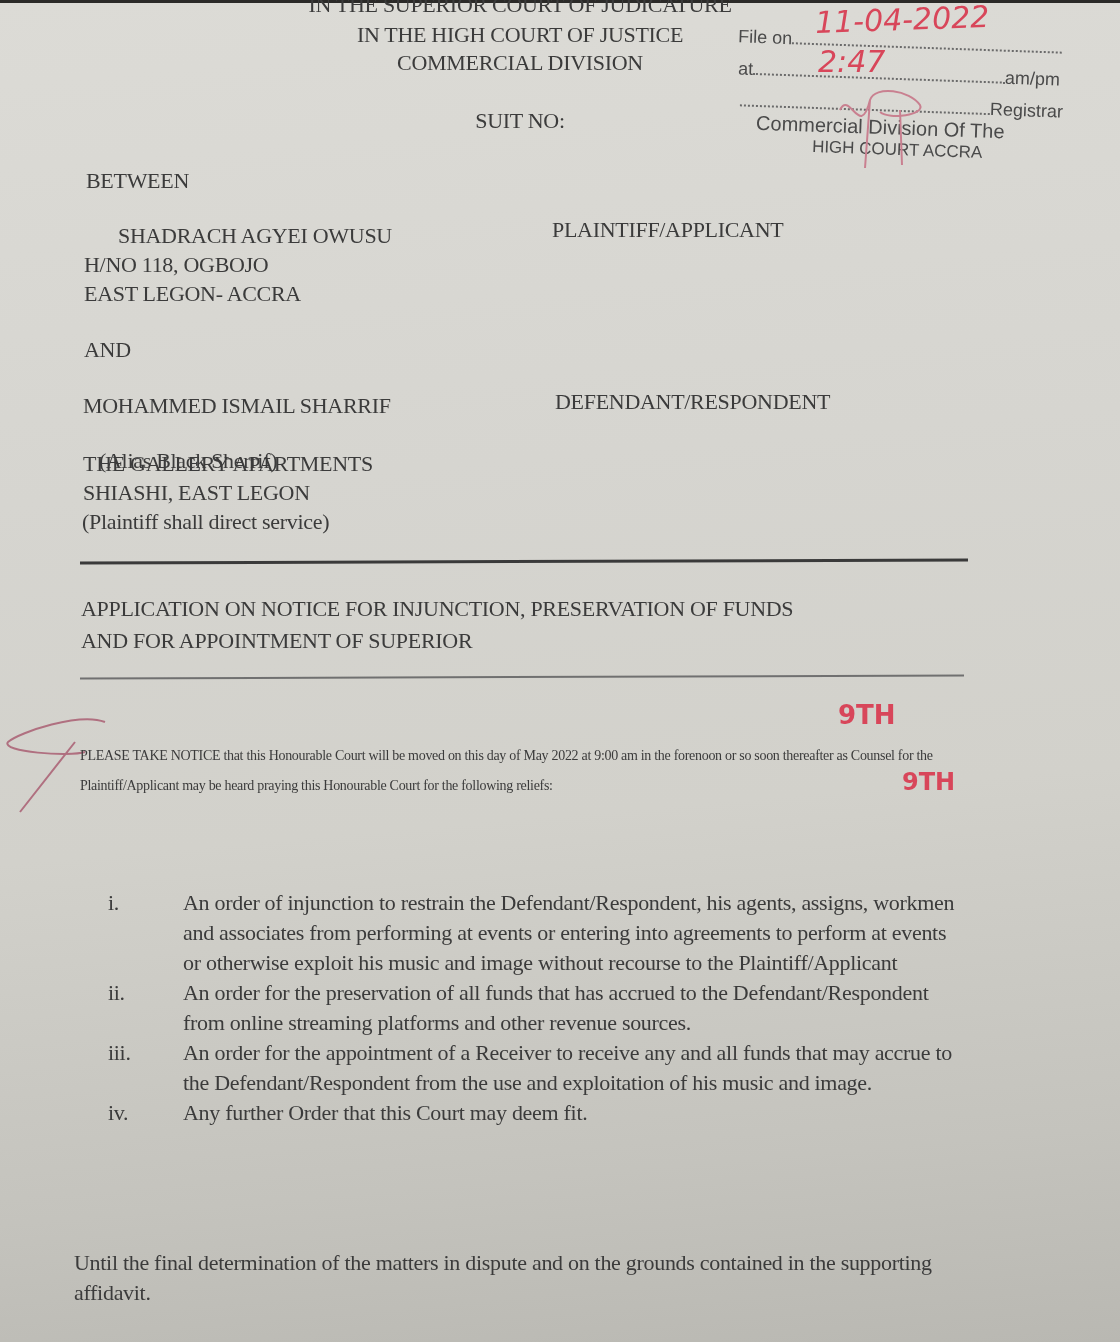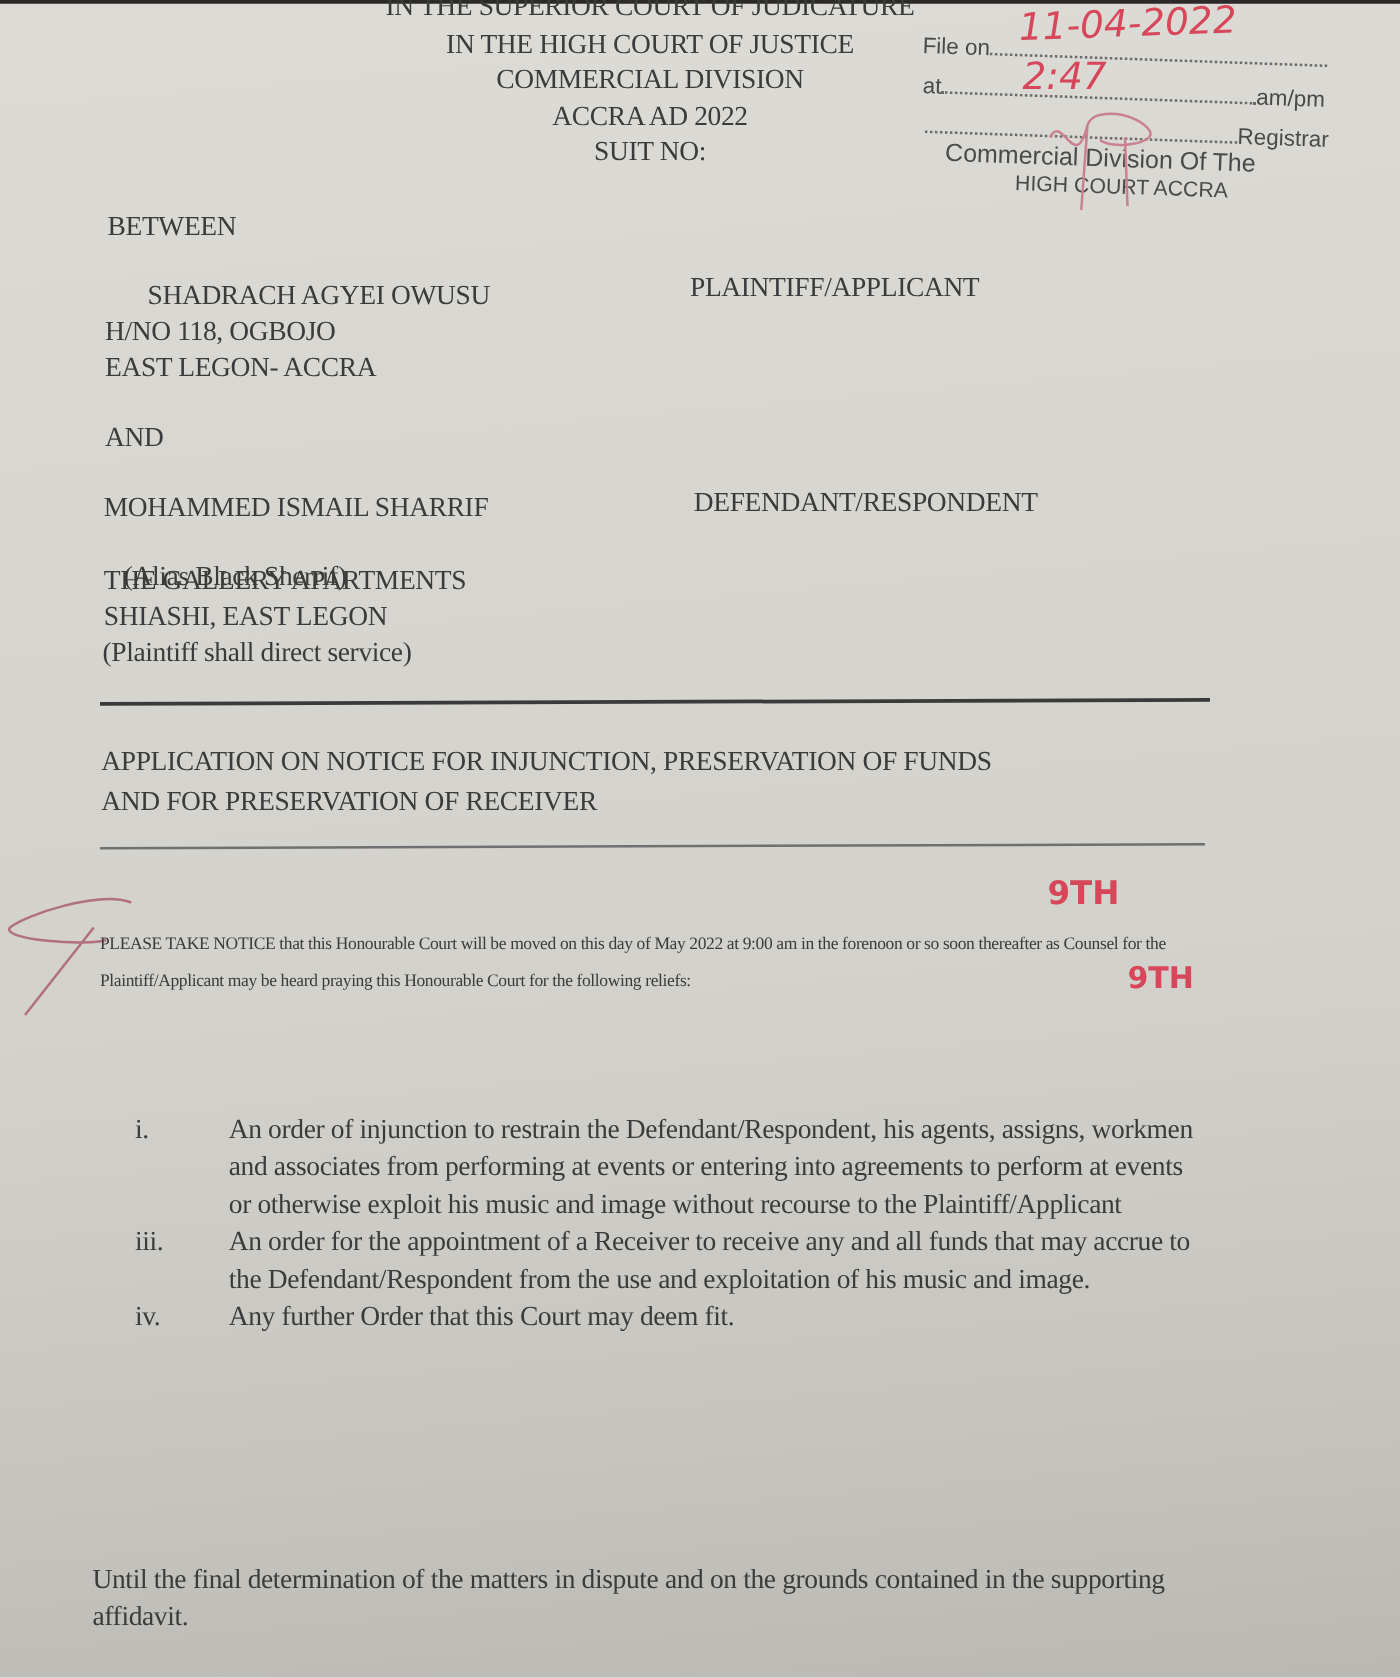--- a/index.html
+++ b/index.html
@@ -39,21 +39,20 @@
 </style>
 </head>
 <body>
 
 <div class="page">
   <div class="topbar"></div>
 
   <div class="heading serif h0">IN THE SUPERIOR COURT OF JUDICATURE</div>
   <div class="heading serif h2">COMMERCIAL DIVISION</div>
   <div class="heading serif h1">IN THE HIGH COURT OF JUSTICE</div>
-  <div class="heading serif h3">ACCRA AD 2022</div>
   <div class="heading serif h4">SUIT NO:</div>
 
   <div>
     <div class="abs red" style="left:815px; top:2px; font-size:30px; font-style:italic; transform:rotate(-2deg);">11-04-2022</div>
     <div class="abs sans stamp" style="left:738px; top:32px; transform:rotate(2deg);">
       <span>File on</span><span class="dots" style="width:270px;"></span>
     </div>
     <div class="abs red" style="left:818px; top:44px; font-size:30px; font-style:italic;">2:47</div>
     <div class="abs sans stamp" style="left:738px; top:64px; transform:rotate(2deg);">
       <span>at</span><span class="dots" style="width:252px;"></span><span>am/pm</span>
@@ -80,38 +79,42 @@
   <div class="abs serif t" style="left:83px; top:393px;">MOHAMMED ISMAIL SHARRIF</div>
   <div class="abs serif t" style="left:83px; top:448px;margin-left:16px;">(Alias Black Sherrif)</div>
   <div class="abs serif t" style="left:83px; top:451px;">THE GALLERY APARTMENTS</div>
   <div class="abs serif t" style="left:83px; top:480px;">SHIASHI, EAST LEGON</div>
   <div class="abs serif t" style="left:82px; top:509px;">(Plaintiff shall direct service)</div>
   <div class="abs serif t" style="left:555px; top:389px;">DEFENDANT/RESPONDENT</div>
 
   <div class="rule" style="left:80px; top:560px; width:888px;"></div>
 
   <div class="abs serif t" style="left:81px; top:596px;">APPLICATION ON NOTICE FOR INJUNCTION, PRESERVATION OF FUNDS</div>
-  <div class="abs serif t" style="left:81px; top:628px;">AND FOR PRESERVATION OF RECEIVER</div>
+  <div class="abs serif t" style="left:81px; top:628px;">AND FOR APPOINTMENT OF SUPERIOR</div>
 
   <div class="rule thin" style="left:80px; top:676px; width:884px;"></div>
 
   <div class="abs red" style="left:838px; top:700px; font-size:26px; font-weight:bold;">9TH</div>
   <div class="abs red" style="left:902px; top:768px; font-size:24px; font-weight:bold;">9TH</div>
   <svg class="abs" style="left:0px; top:712px;" width="120" height="110">
     <path d="M105 10 C80 0, 20 20, 8 30 C0 40, 70 45, 85 40 M75 30 L20 100" stroke="#b07080" stroke-width="2" fill="none"></path>
   </svg>
 
   <div class="notice serif">PLEASE TAKE NOTICE that this Honourable Court will be moved on this day of May 2022 at 9:00 am in the forenoon or so soon thereafter as Counsel for the Plaintiff/Applicant may be heard praying this Honourable Court for the following reliefs:</div>
 
   <div class="reliefs serif">
     <div class="relief">
       <span class="num">i.</span>
       <span class="txt">An order of injunction to restrain the Defendant/Respondent, his agents, assigns, workmen and  associates from performing at events or entering into agreements to perform at events or otherwise exploit his music and image without recourse to the Plaintiff/Applicant</span>
     </div>
     <div class="relief">
+      <span class="num">ii.</span>
+      <span class="txt">An order for the preservation of all funds that has accrued to the Defendant/Respondent from online streaming platforms and other revenue sources.</span>
+    </div>
+    <div class="relief">
       <span class="num">iii.</span>
       <span class="txt">An order for the appointment of a Receiver to receive any and all funds that may accrue to the Defendant/Respondent from the use and exploitation of his music and image.</span>
     </div>
     <div class="relief">
       <span class="num">iv.</span>
       <span class="txt">Any further Order that this Court may deem fit.</span>
     </div>
   </div>
 
   <div class="closing serif">Until the final determination of the matters in dispute and on the grounds contained in the supporting affidavit.</div>

